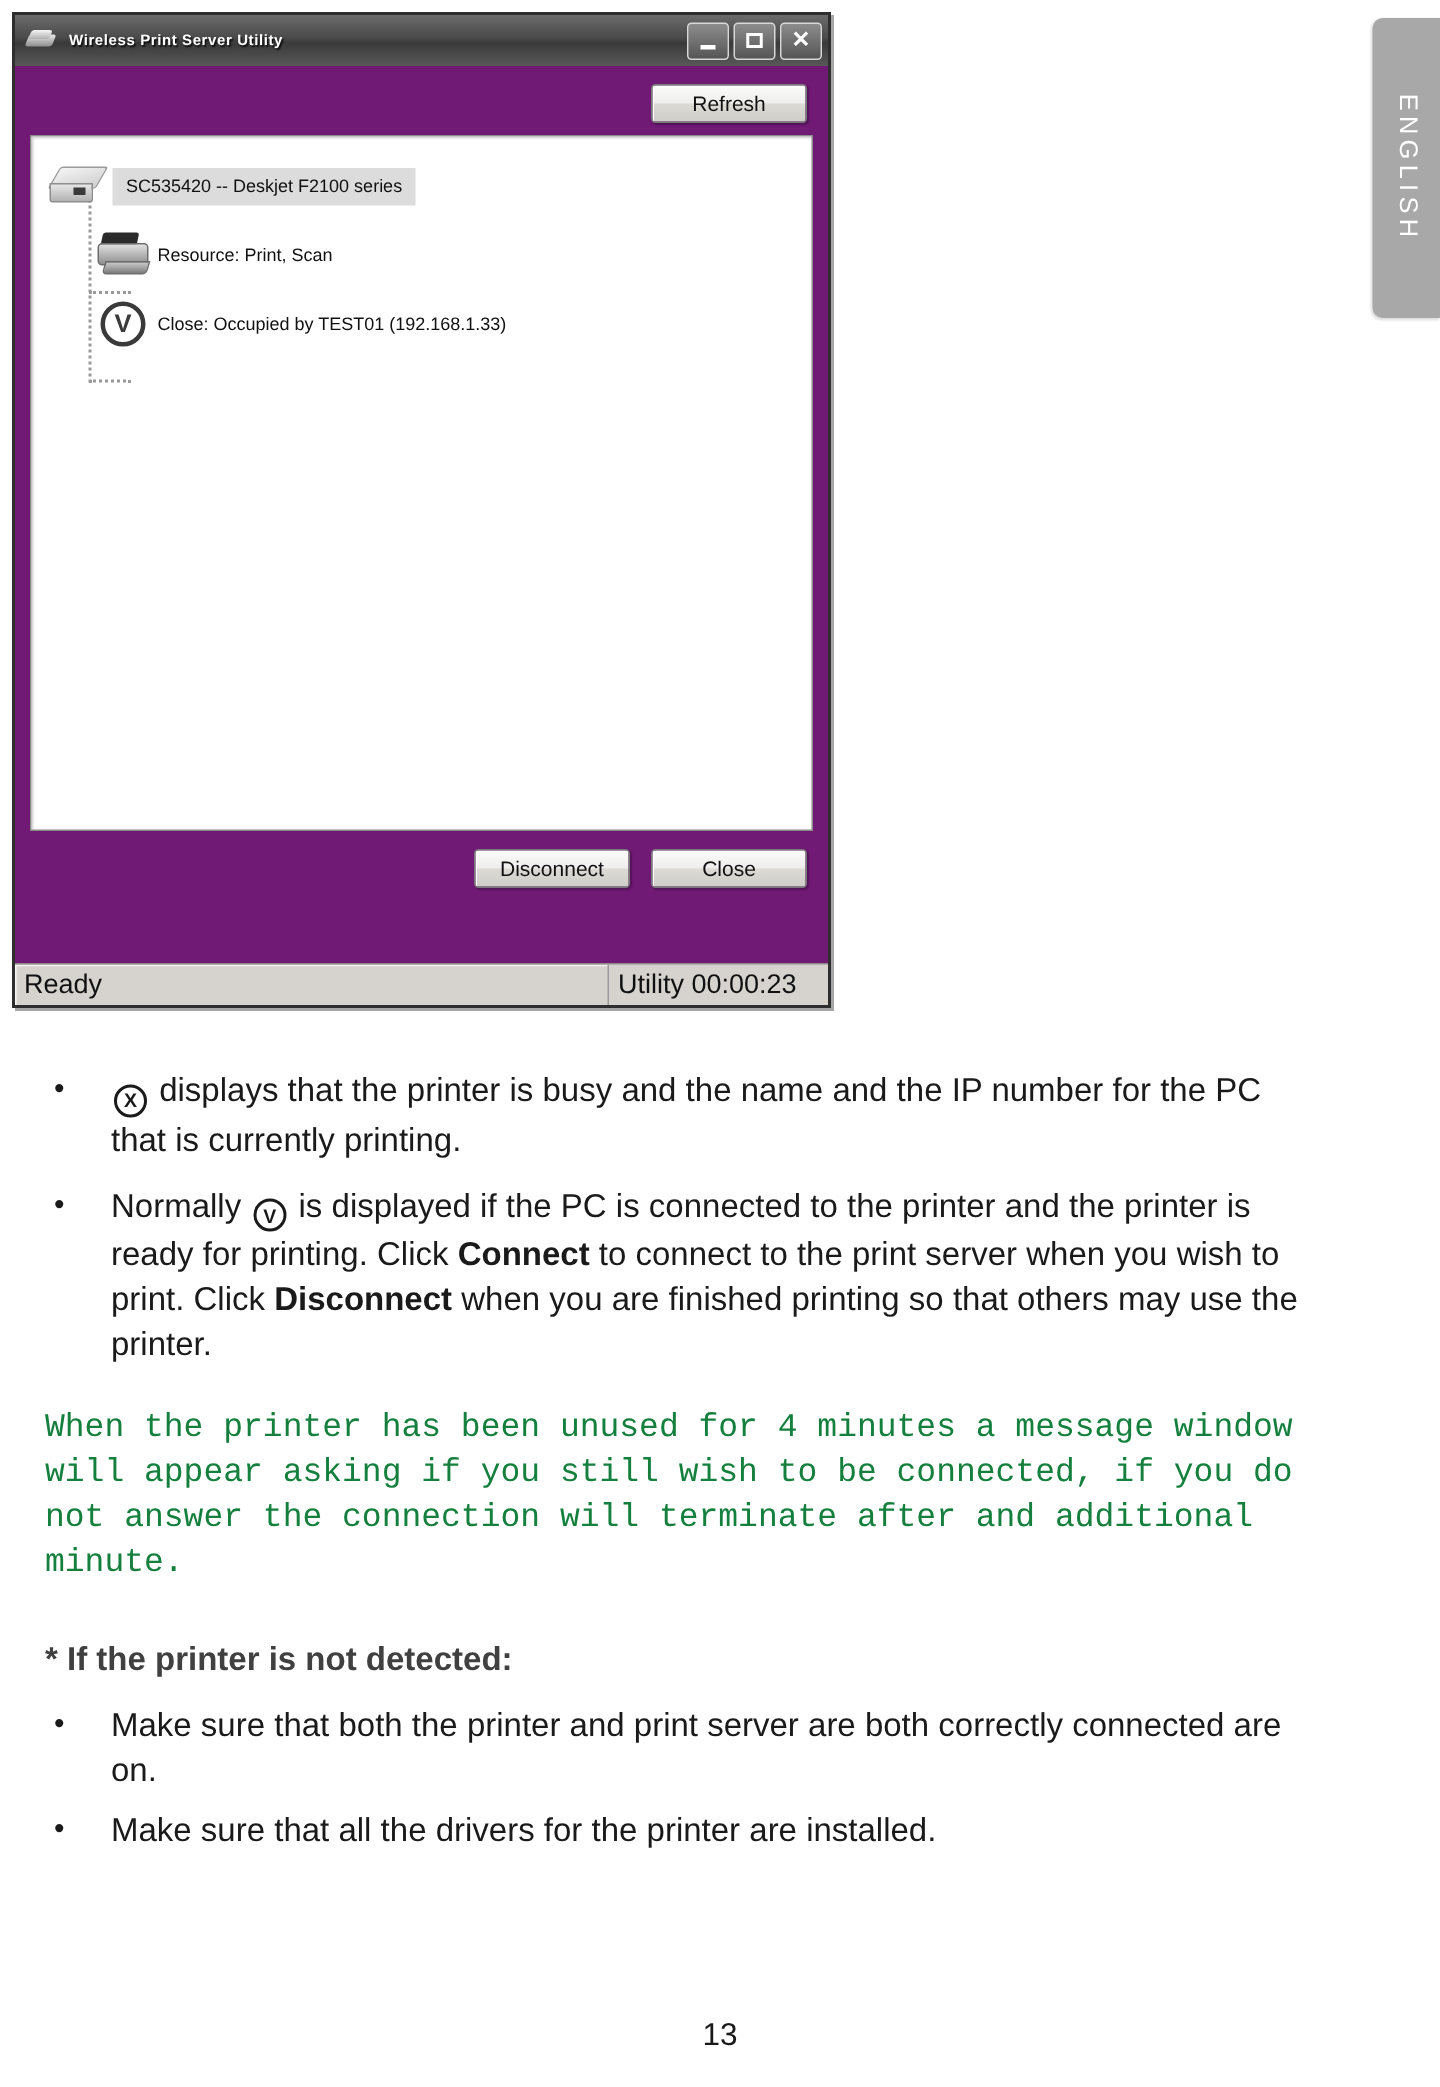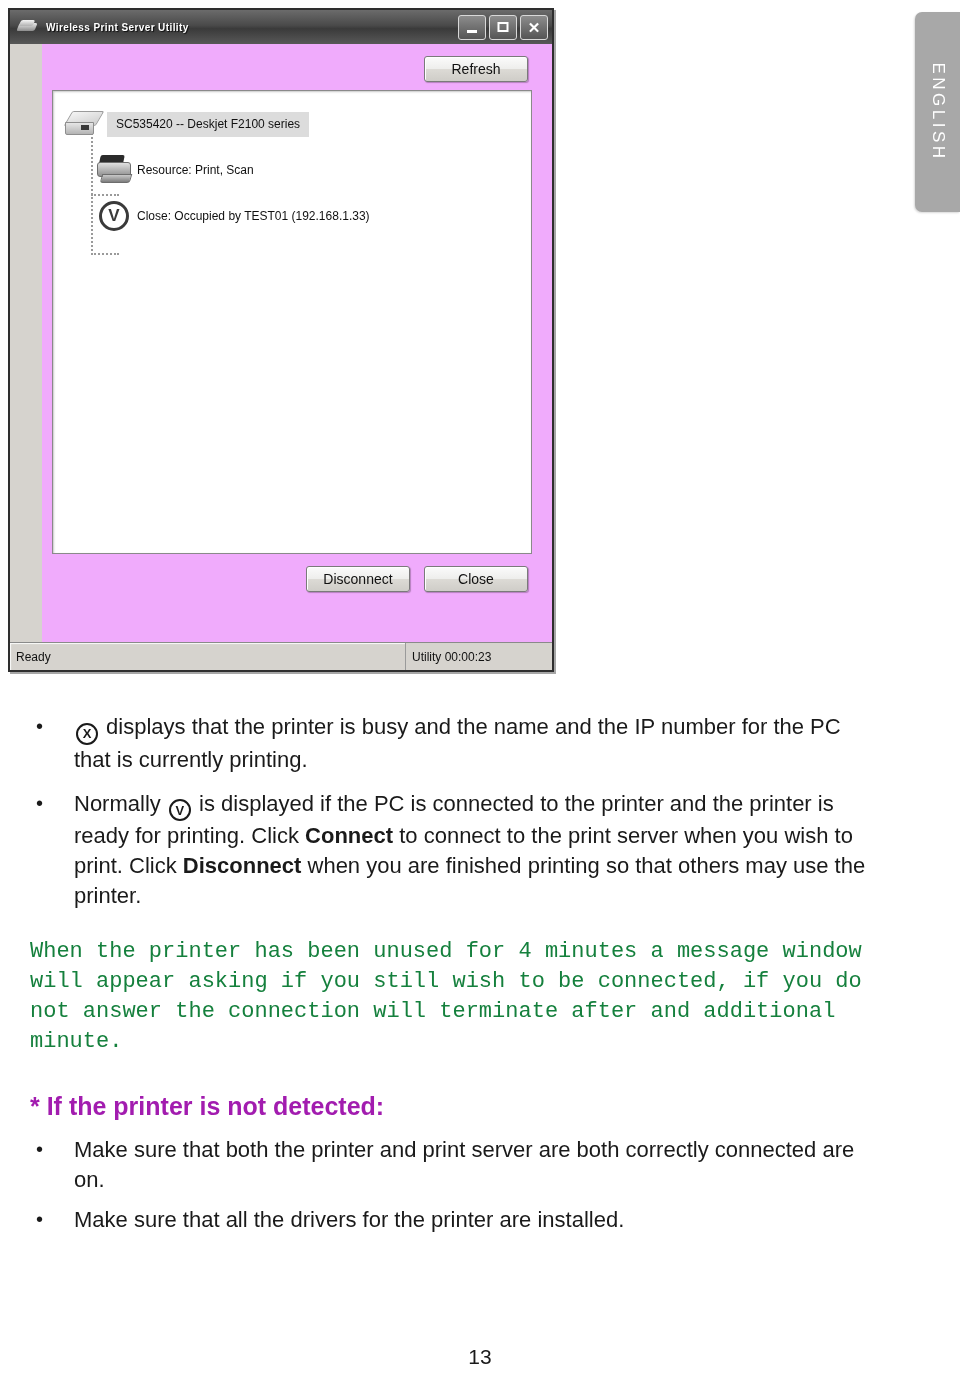--- a/index.html
+++ b/index.html
@@ -135,24 +135,23 @@
     border: 2px solid #ffffff;
     box-sizing: border-box;
   }
 
   
   .client-area {
     position: absolute;
     left: 0; right: 0;
     top: 34px;
     bottom: 28px;
-    background: #f0abfc;
-    padding: 8px 20px 0 10px;
-    box-sizing: border-box;
-    margin-left: 32px;
+    background: #701a75;
+    padding: 8px 10px 0 10px;
+    box-sizing: border-box;
   }
 
   
   .toolbar-row {
     display: flex;
     justify-content: flex-end;
     padding: 4px 4px 8px 0;
   }
   .win-button {
     min-width: 104px;
@@ -316,21 +315,21 @@
     height: 28px;
     background: #d6d3ce;
     border-top: 1px solid #8a8a8a;
     display: flex;
     align-items: stretch;
     box-sizing: border-box;
   }
   .status-panel {
     display: flex;
     align-items: center;
-    font-size: 12px;
+    font-size: 18px;
     color: #111111;
     padding: 0 6px;
     box-sizing: border-box;
     font-family: "Liberation Sans", sans-serif;
   }
   .status-panel.left {
     flex: 1 1 auto;
     box-shadow: inset 1px 1px 1px rgba(255,255,255,0.9);
     border-right: 1px solid #9a9a9a;
   }
@@ -387,24 +386,24 @@
   }
   .para {
     font-size: 22px;
     line-height: 30px;
     color: #15803d;
     margin: 0;
     font-family: Liberation Mono, monospace;
   }
   .para-block { margin-top: 26px; }
   .heading {
-    font-size: 25px;
+    font-size: 22px;
     line-height: 30px;
     font-weight: bold;
-    color: #a21caf;
+    color: #404040;
     margin: 34px 0 14px 0;
     font-family: "Liberation Sans", sans-serif;
   }
   .bullet-list.tight .bullet-item { margin-bottom: 10px; }
   b { font-weight: bold; }
 
   .page-number {
     position: absolute;
     left: 0; right: 0;
     bottom: 22px;

